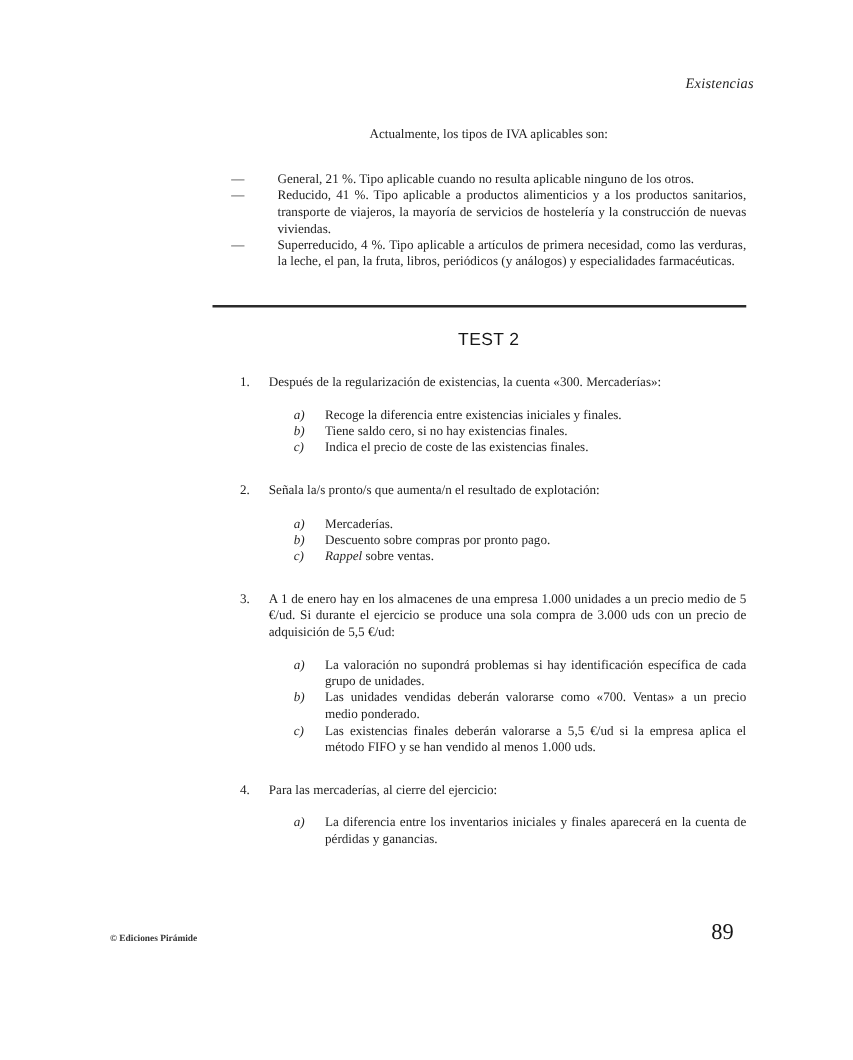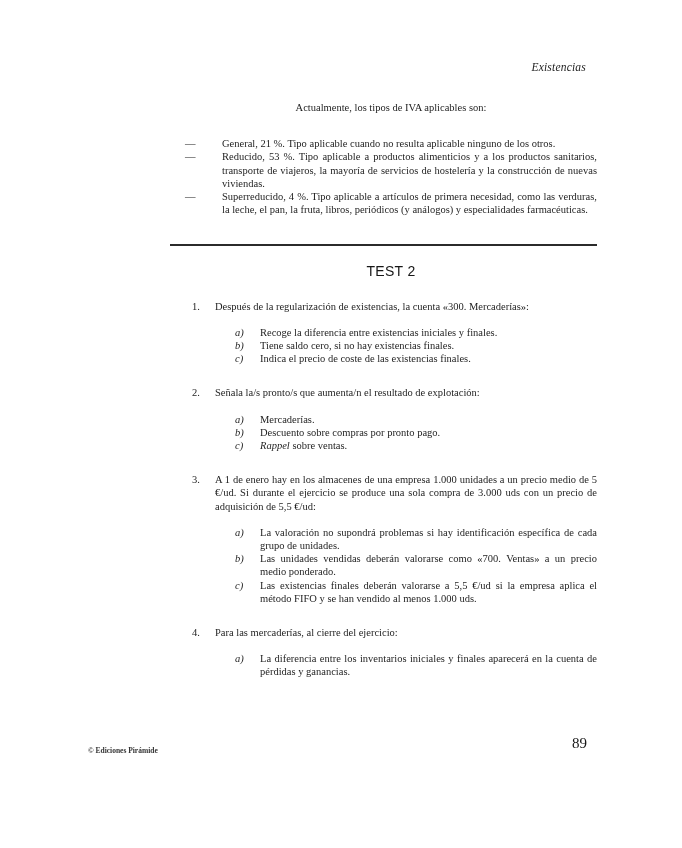--- a/index.html
+++ b/index.html
@@ -9,21 +9,21 @@
     width:682px;
     height:848px;
     background:#ffffff;
     font-family:"Liberation Serif", serif;
     color:#1e1e1e;
     overflow:hidden;
   }
   .running-head {
     position:absolute;
     top:61px;
-    right:96px;
+    right:79px;
     font-style:italic;
     font-size:11.5px;
     letter-spacing:0.2px;
     color:#222;
   }
   .content {
     position:absolute;
     left:185px;
     top:101px;
     width:412px;
@@ -65,21 +65,21 @@
     left:88px;
     top:746px;
     font-size:7.5px;
     color:#333;
     font-weight:bold;
   }
   .page-number {
     position:absolute;
     right:95px;
     top:735px;
-    font-size:15px;
+    font-size:18px;
     color:#161616;
   }
 </style>
 </head>
 <body>
 
 <div class="page">
 
   <div class="running-head">Existencias</div>
 
@@ -87,21 +87,21 @@
 
     <p class="lead">Actualmente, los tipos de IVA aplicables son:</p>
 
     <div class="dash-list">
       <div class="dash-item">
         <span class="dash-marker">—</span>
         <span class="dash-text">General, 21 %. Tipo aplicable cuando no resulta aplicable ninguno de los otros.</span>
       </div>
       <div class="dash-item">
         <span class="dash-marker">—</span>
-        <span class="dash-text">Reducido, 53 %. Tipo aplicable a productos alimenticios y a los productos sanitarios, transporte de viajeros, la mayoría de servicios de hostelería y la construcción de nuevas viviendas.</span>
+        <span class="dash-text">Reducido, 41 %. Tipo aplicable a productos alimenticios y a los productos sanitarios, transporte de viajeros, la mayoría de servicios de hostelería y la construcción de nuevas viviendas.</span>
       </div>
       <div class="dash-item">
         <span class="dash-marker">—</span>
         <span class="dash-text">Superreducido, 4 %. Tipo aplicable a artículos de primera necesidad, como las verduras, la leche, el pan, la fruta, libros, periódicos (y análogos) y especialidades farmacéuticas.</span>
       </div>
     </div>
 
     <hr class="rule">
 
     <h2 class="test-title">TEST 2</h2>

